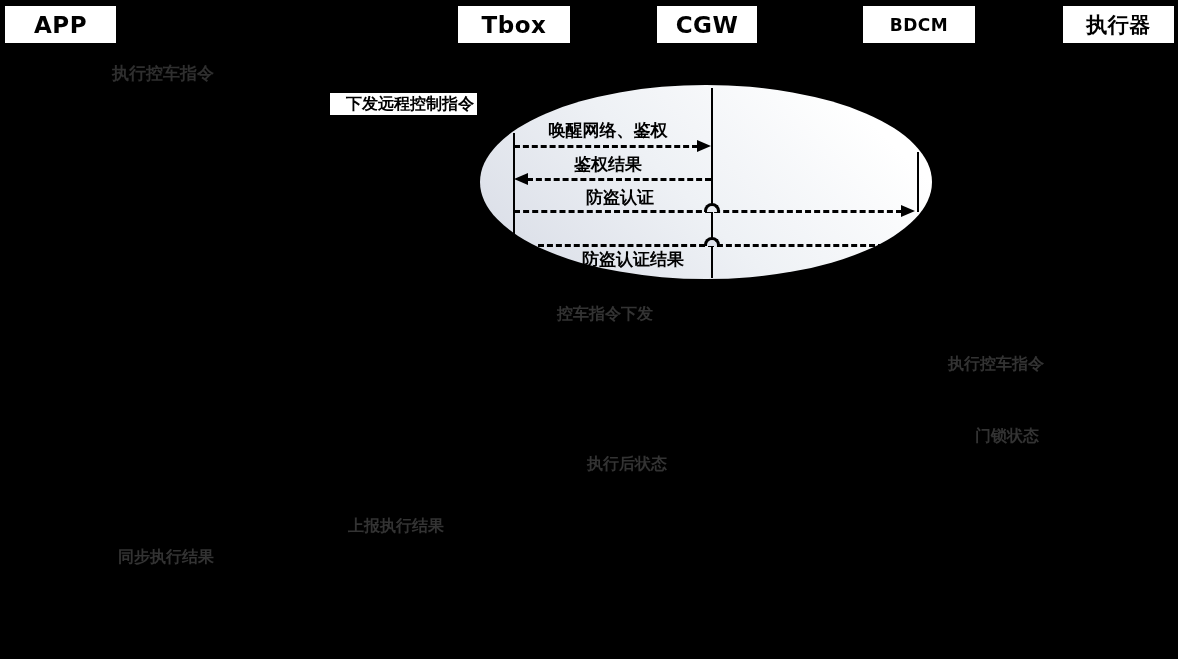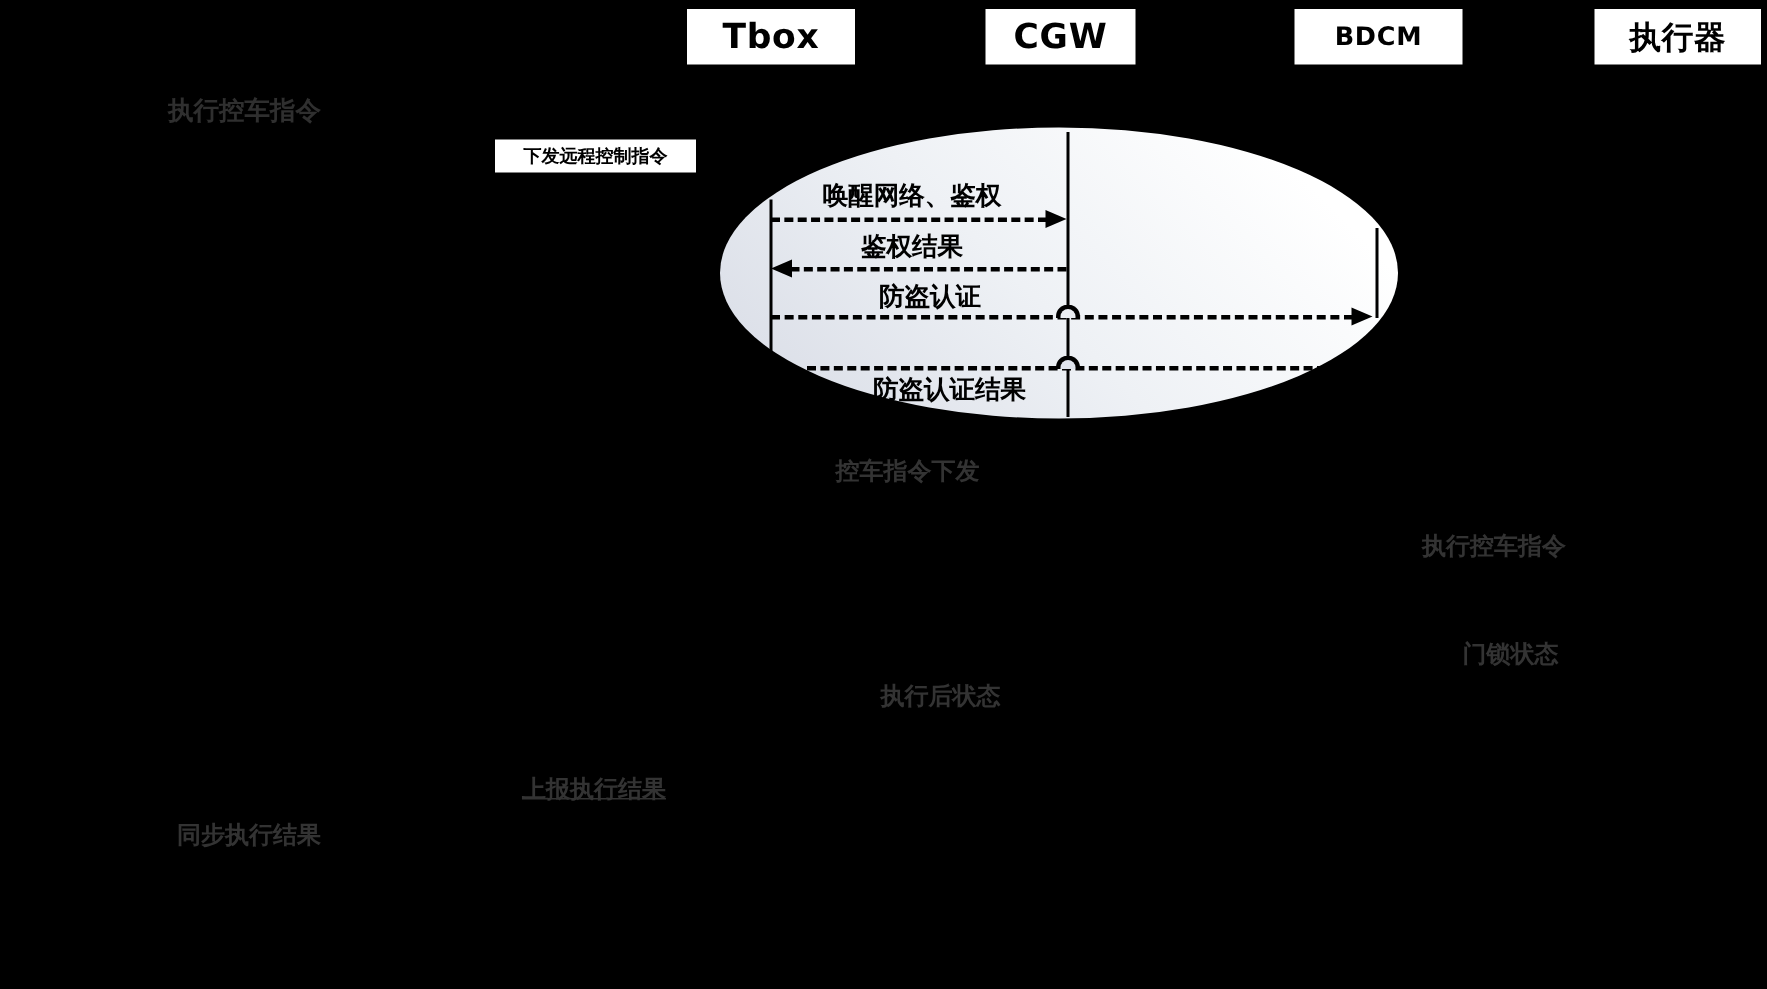--- a/index.html
+++ b/index.html
@@ -40,25 +40,26 @@
   
   .cmd-box {
     position: absolute;
     left: 330px;
     top: 93px;
     width: 134px;
     height: 22px;
     background: #fff;
     color: #000;
     font-weight: bold;
-    font-size: 12px;
+    font-size: 16px;
     display: flex;
     align-items: center;
     justify-content: center;
     white-space: nowrap;
+    padding-left: 13px;
   }
   
   .ellipse {
     position: absolute;
     left: 480px;
     top: 85px;
     width: 452px;
     height: 194px;
     border-radius: 50%;
     background: linear-gradient(225deg, #ffffff 15%, #eef1f5 55%, #d7dbe5 100%);
@@ -105,20 +106,23 @@
     font-weight: bold;
     font-size: 17px;
     white-space: nowrap;
   }
 </style>
 </head>
 <body>
 
 <div class="stage">
 
+  <div class="actor-box" style="left:5px;width:111px;">
+    <span>APP</span>
+  </div>
   <div class="actor-box" style="left:458px;width:112px;">
     <span>Tbox</span>
   </div>
   <div class="actor-box" style="left:657px;width:100px;">
     <span>CGW</span>
   </div>
   <div class="actor-box" style="left:863px;width:112px;font-size:17px;">
     <span>BDCM</span>
   </div>
   <div class="actor-box" style="left:1063px;width:111px;font-size:21px;">
@@ -149,16 +153,16 @@
   <div class="arrow-r" style="left:901px;top:205px;"></div>
 
   <div class="msg-label" style="left:633px;top:219px;margin-top:29px;">防盗认证结果</div>
   <div class="msg-line" style="left:538px;top:244px;width:346px;"></div>
   <div class="hop" style="left:704px;top:237px;background:#dfe3ec;"></div>
 
   <div class="flow-label" style="left:557px;top:304px;">控车指令下发</div>
   <div class="flow-label" style="left:948px;top:354px;">执行控车指令</div>
   <div class="flow-label" style="left:975px;top:426px;">门锁状态</div>
   <div class="flow-label" style="left:587px;top:454px;">执行后状态</div>
-  <div class="flow-label" style="left:348px;top:516px;text-decoration:underline;">上报执行结果</div>
+  <div class="flow-label" style="left:348px;top:516px;">上报执行结果</div>
   <div class="flow-label" style="left:118px;top:547px;">同步执行结果</div>
 
 </div>
 
 </body></html>

